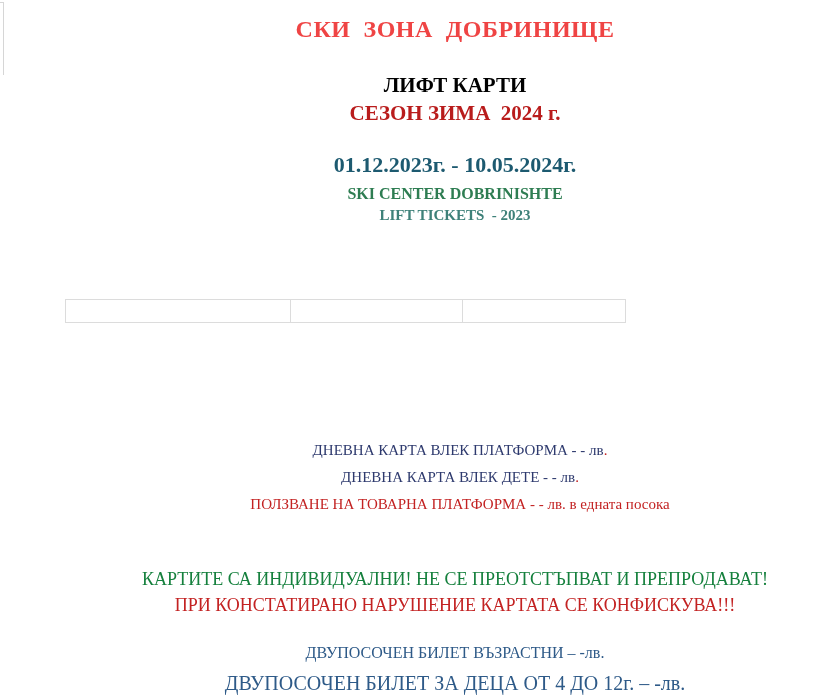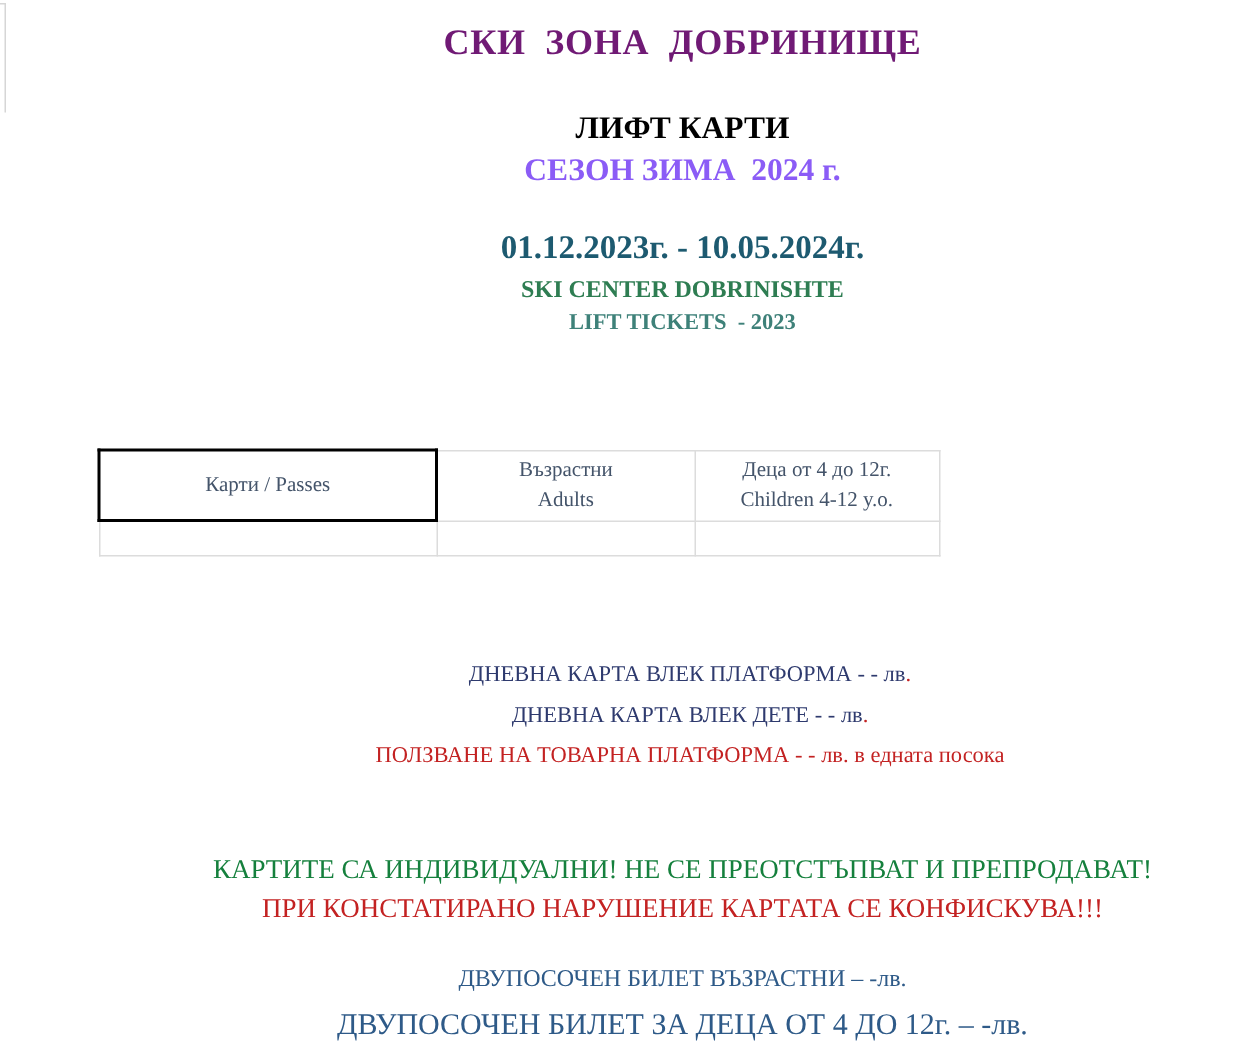--- a/index.html
+++ b/index.html
@@ -21,23 +21,23 @@
   
   .line {
     position: absolute;
     left: 80px;
     width: 750px;
     text-align: center;
     white-space: pre-wrap;
   }
   .pline { left: 85px; }
 
-  .title        { top: 16px;  font-size: 24px; font-weight: bold; color: #701a75; letter-spacing: .5px; }
+  .title        { top: 16px;  font-size: 24px; font-weight: bold; color: #ef4444; letter-spacing: .5px; }
   .lift-cards   { top: 73px;  font-size: 21px; font-weight: bold; color: #000000; }
-  .season       { top: 101px; font-size: 21px; font-weight: bold; color: #8b5cf6; }
+  .season       { top: 101px; font-size: 21px; font-weight: bold; color: #b91c1c; }
   .date-range   { top: 152px; font-size: 22px; font-weight: bold; color: #1d5a70; font-family: Liberation Serif, serif; }
   .ski-center   { top: 185px; font-size: 16px; font-weight: bold; color: #2e7d52; }
   .lift-tickets { top: 207px; font-size: 15px; font-weight: bold; color: #3e8179; }
 
   .price-1 { top: 442px; font-size: 15px; color: #2e3a6e; }
   .price-2 { top: 469px; font-size: 15px; color: #2e3a6e; }
   .price-3 { top: 496px; font-size: 15px; color: #c32222; }
   .red-dot { color: #c32222; }
 
   .warn-1 { top: 569px; font-size: 18px; color: #15803d; }
@@ -79,33 +79,20 @@
 <div class="line ski-center">SKI CENTER DOBRINISHTE</div>
 <div class="line lift-tickets">LIFT TICKETS  - 2023</div>
 
 <table class="passes">
   <colgroup>
     <col style="width:225px">
     <col style="width:172px">
     <col style="width:163px">
   </colgroup>
   <tbody>
-      <tr class="hdr">
-    <td class="cell-passes">
-      <div>Карти / Passes</div>
-    </td>
-    <td>
-      <div>Възрастни</div>
-      <div>Adults</div>
-    </td>
-    <td>
-      <div>Деца от 4 до 12г.</div>
-      <div>Children 4-12 y.o.</div>
-    </td>
-  </tr>
   <tr class="empty">
     <td></td>
     <td></td>
     <td></td>
   </tr>
 </tbody>
   </table>
 
 <div class="line pline price-1"><span>ДНЕВНА КАРТА ВЛЕК ПЛАТФОРМА - - лв</span><span class="red-dot">.</span></div>
 <div class="line pline price-2"><span>ДНЕВНА КАРТА ВЛЕК ДЕТЕ - - лв</span><span class="red-dot">.</span></div>

